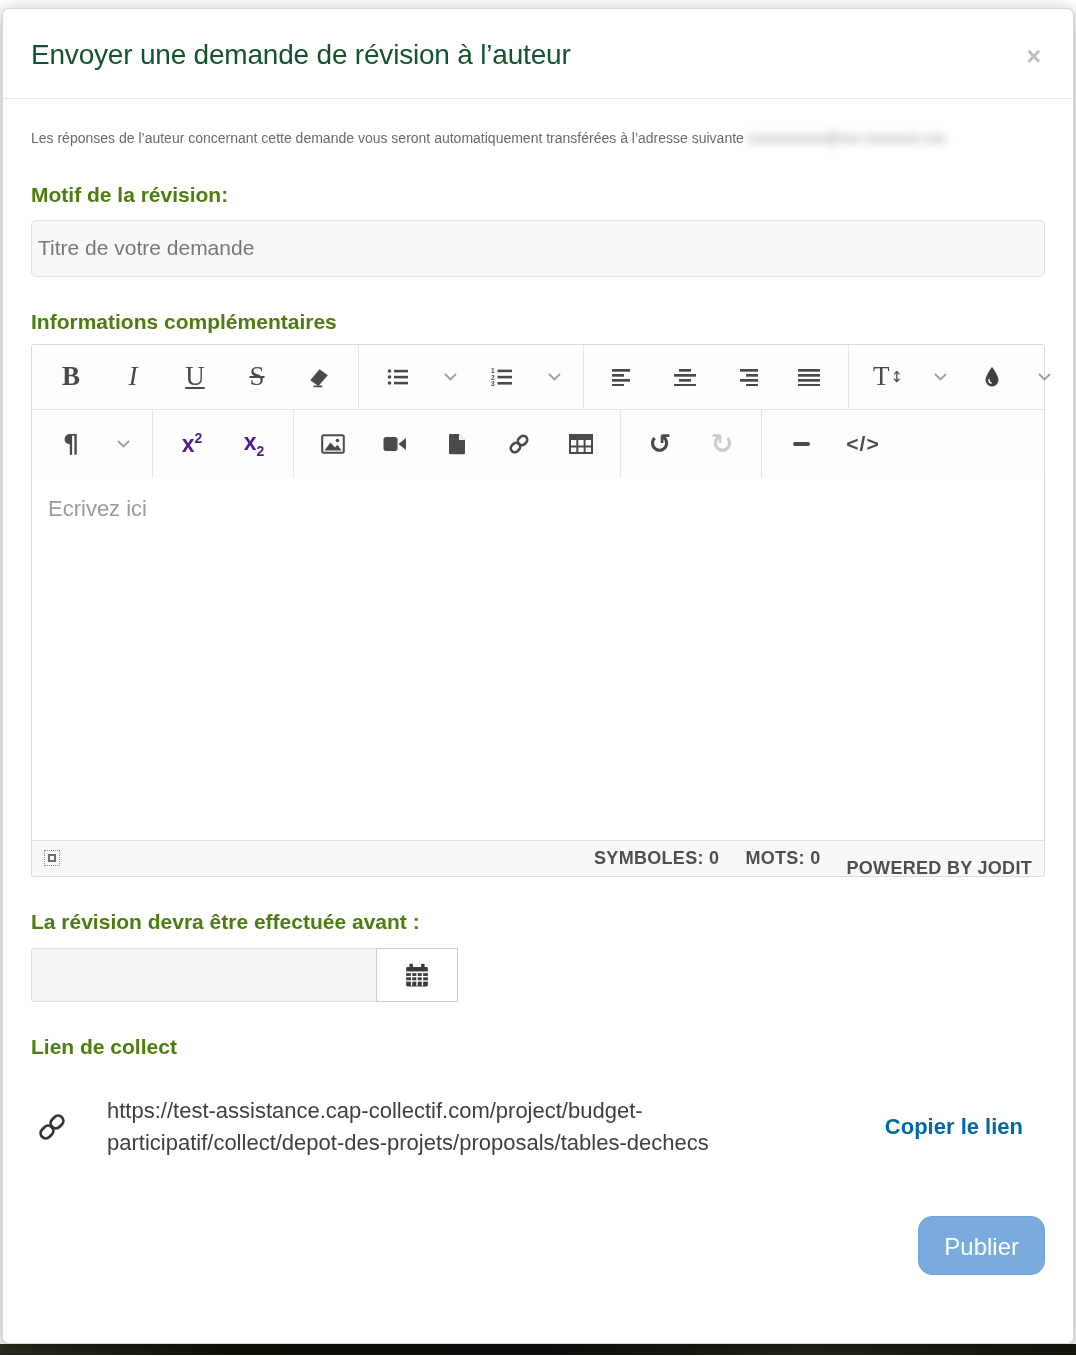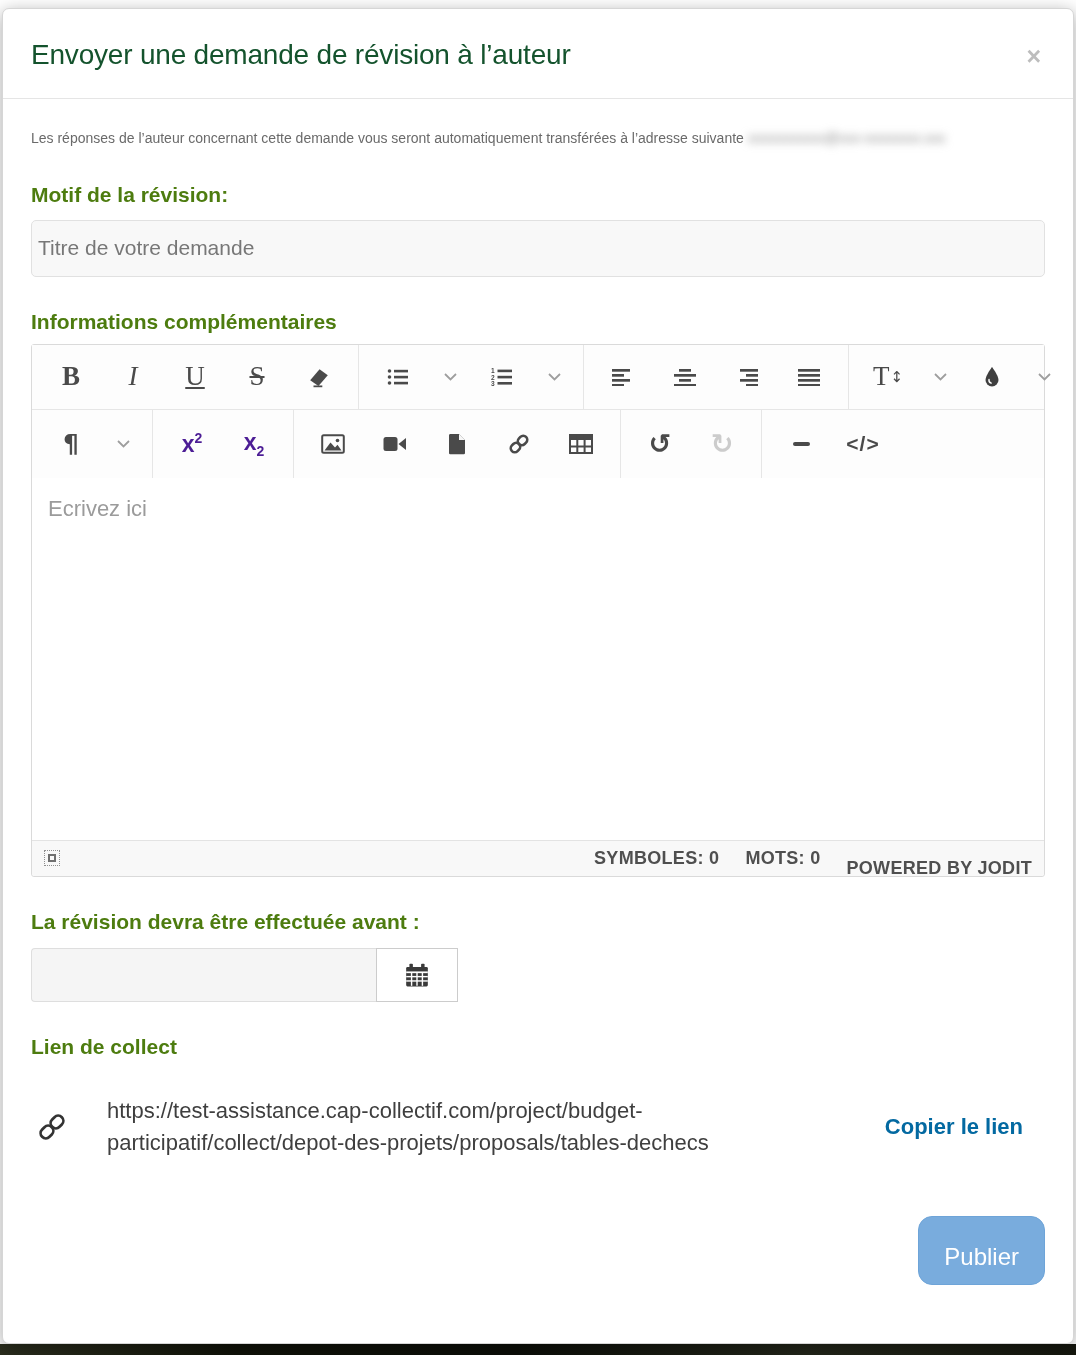--- a/index.html
+++ b/index.html
@@ -118,21 +118,21 @@
   }
   .copy-link {
     margin-left: auto; margin-right: 22px; background: none; border: none; cursor: pointer;
     font-family: inherit; font-size: 22px; color: #0369a1; font-weight: bold;
   }
 
   
   .modal-footer { margin-top: 58px; padding: 0 28px 6px; display: flex; justify-content: flex-end; }
   .publish-btn {
     background: #79acdd; border: 1px solid #6ea4d8; border-radius: 14px;
-    color: #ffffff; font-family: inherit; font-size: 24px; padding: 26px 25px 13px;
+    color: #ffffff; font-family: inherit; font-size: 24px; padding: 16px 25px 13px;
     cursor: pointer;
   }
 </style>
 </head>
 <body>
 
 <div class="modal">
 
   <div class="modal-header">
     <h1 class="modal-title">Envoyer une demande de révision à l’auteur</h1>

